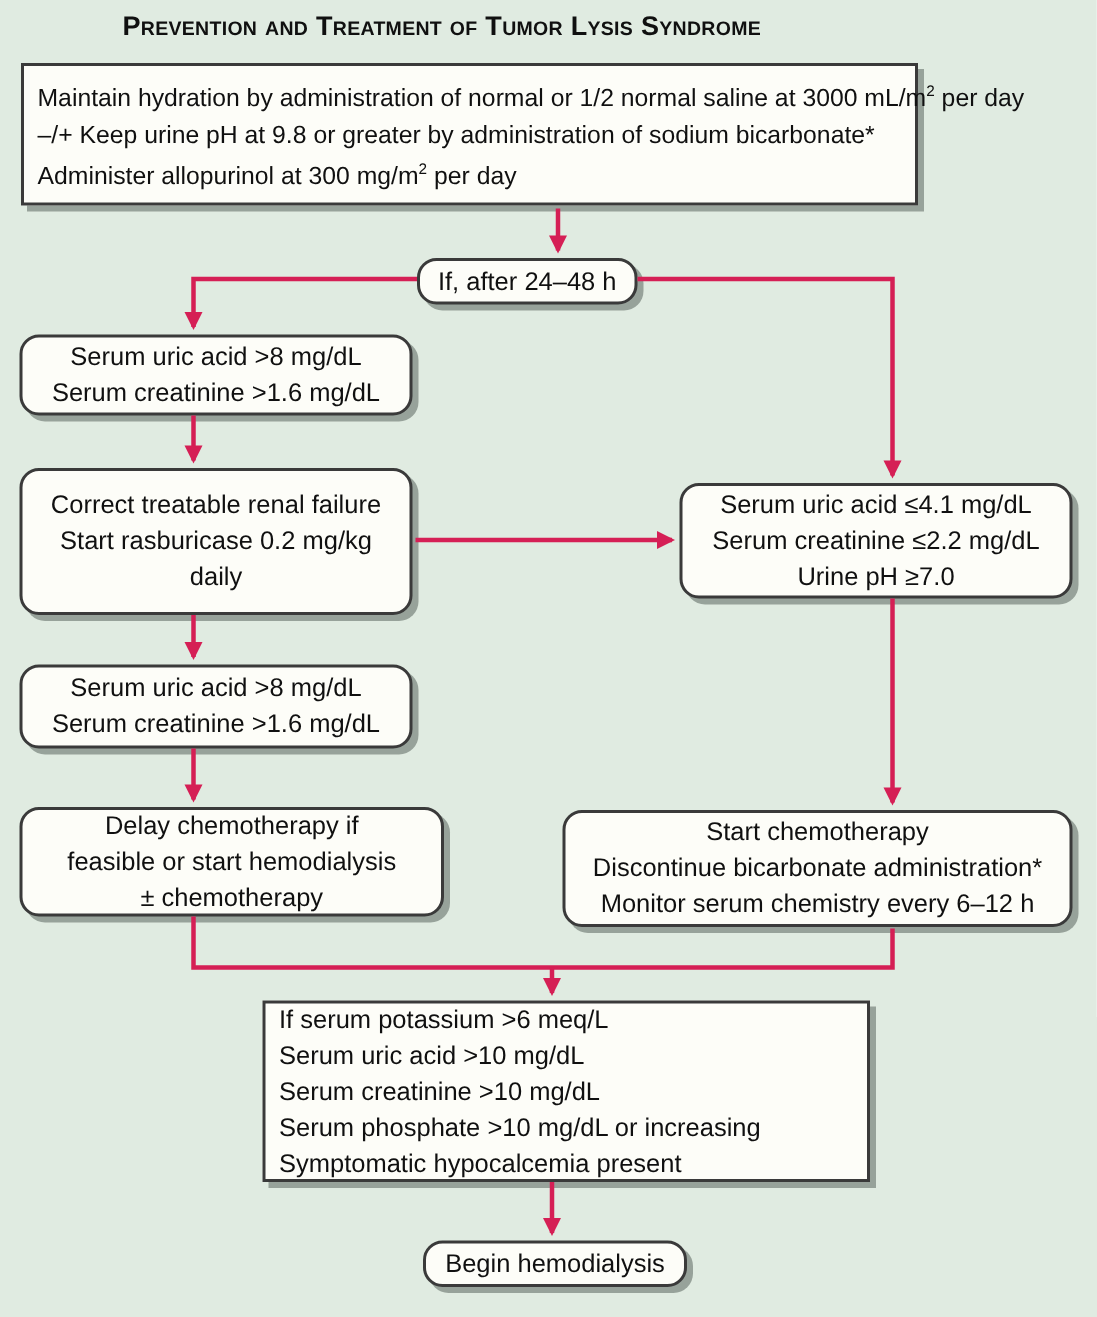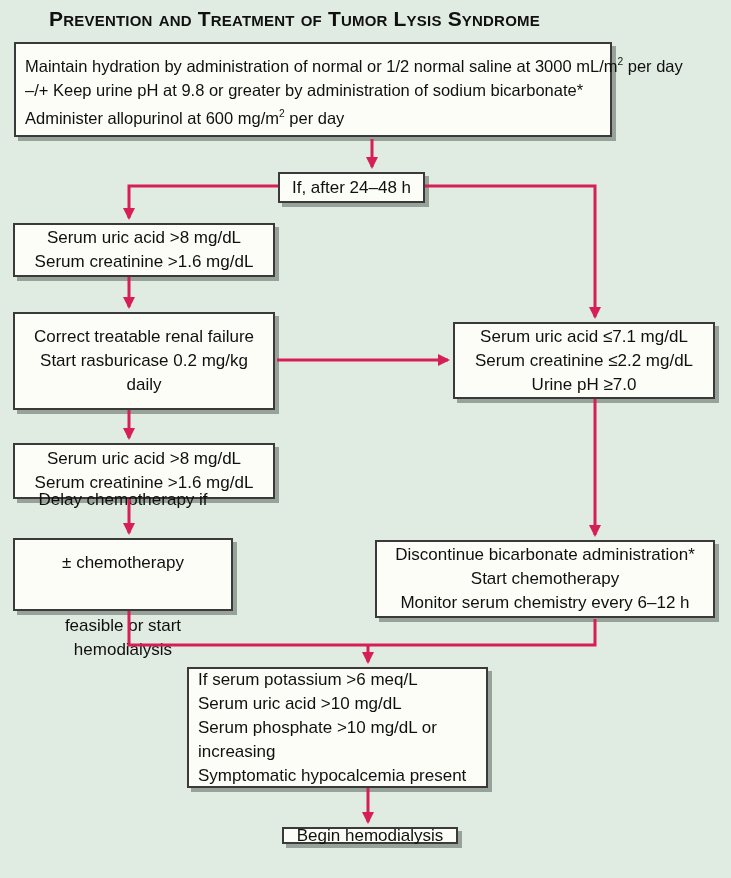--- a/index.html
+++ b/index.html
@@ -21,39 +21,39 @@
     height:878px;
     background:var(--background);
     overflow:hidden;
   }
   .title{
     position:absolute;
     left:0; top:7px;
     width:589px;
     text-align:center;
     font-weight:bold;
-    font-size:21px;
+    font-size:18px;
     font-variant:small-caps;
     letter-spacing:0.2px;
     color:var(--text-color);
   }
   .box{
     position:absolute;
     box-sizing:border-box;
     background:var(--box-fill);
     border:2px solid var(--box-border);
     box-shadow:4px 4px 0 var(--box-shadow);
     color:var(--text-color);
     font-size:17px;
     display:flex;
     flex-direction:column;
     justify-content:center;
   }
   .box .line{line-height:24px;}
-  .center{text-align:center;}
+  .center{text-align:center;border-radius:13px;}
   .leftalign{text-align:left;padding-left:9px;padding-right:6px;}
   .box-hydration{font-size:16.5px;}
   .box-hydration .line{white-space:nowrap;}
   sup{font-size:0.62em;}
   svg.arrows{
     position:absolute;
     left:0; top:0;
     pointer-events:none;
   }
   svg.arrows path{
@@ -65,21 +65,21 @@
 </head>
 <body>
 
 <div class="canvas">
 
   <div class="title">Prevention and Treatment of Tumor Lysis Syndrome</div>
 
   <div class="box box-hydration leftalign" style="left:14px;top:42px;width:598px;height:95px;">
     <div class="line"><span>Maintain hydration by administration of normal or 1/2 normal saline at 3000 mL/m</span><sup>2</sup><span> per day</span></div>
     <div class="line"><span>–/+ Keep urine pH at 9.8 or greater by administration of sodium bicarbonate*</span></div>
-    <div class="line"><span>Administer allopurinol at 600 mg/m</span><sup>2</sup><span> per day</span></div>
+    <div class="line"><span>Administer allopurinol at 300 mg/m</span><sup>2</sup><span> per day</span></div>
   </div>
 
   <div class="box center" style="left:278px;top:172px;width:147px;height:31px;">
     <div class="line">If, after 24–48 h</div>
   </div>
 
   <div class="box center" style="left:13px;top:223px;width:262px;height:54px;">
     <div class="line">Serum uric acid &gt;8 mg/dL</div>
     <div class="line">Serum creatinine &gt;1.6 mg/dL</div>
   </div>
@@ -88,46 +88,47 @@
     <div class="line">Correct treatable renal failure</div>
     <div class="line">Start rasburicase 0.2 mg/kg</div>
     <div class="line">daily</div>
   </div>
 
   <div class="box center" style="left:13px;top:443px;width:262px;height:56px;">
     <div class="line">Serum uric acid &gt;8 mg/dL</div>
     <div class="line">Serum creatinine &gt;1.6 mg/dL</div>
   </div>
 
-  <div class="box center" style="left:13px;top:538px;width:220px;height:73px;gap:39px;">
+  <div class="box center" style="left:13px;top:538px;width:283px;height:73px;">
     <div class="line">Delay chemotherapy if</div>
+    <div class="line">feasible or start hemodialysis</div>
     <div class="line">± chemotherapy</div>
-    <div class="line">feasible or start hemodialysis</div>
   </div>
 
   <div class="box center" style="left:453px;top:322px;width:262px;height:77px;">
-    <div class="line">Serum uric acid ≤7.1 mg/dL</div>
+    <div class="line">Serum uric acid ≤4.1 mg/dL</div>
     <div class="line">Serum creatinine ≤2.2 mg/dL</div>
     <div class="line">Urine pH ≥7.0</div>
   </div>
 
   <div class="box center" style="left:375px;top:540px;width:340px;height:78px;">
+    <div class="line">Start chemotherapy</div>
     <div class="line">Discontinue bicarbonate administration*</div>
-    <div class="line">Start chemotherapy</div>
     <div class="line">Monitor serum chemistry every 6–12 h</div>
   </div>
 
-  <div class="box leftalign" style="left:175px;top:667px;width:301px;height:121px;margin-left:12px;">
+  <div class="box leftalign" style="left:175px;top:667px;width:405px;height:121px;">
     <div class="line">If serum potassium &gt;6 meq/L</div>
     <div class="line">Serum uric acid &gt;10 mg/dL</div>
+    <div class="line">Serum creatinine &gt;10 mg/dL</div>
     <div class="line">Serum phosphate &gt;10 mg/dL or increasing</div>
     <div class="line">Symptomatic hypocalcemia present</div>
   </div>
 
-  <div class="box center" style="left:282px;top:827px;width:176px;height:17px;">
+  <div class="box center" style="left:282px;top:827px;width:176px;height:31px;">
     <div class="line">Begin hemodialysis</div>
   </div>
 
   <svg class="arrows" width="731" height="878" viewBox="0 0 731 878">
     <defs>
       <marker id="ah" markerUnits="userSpaceOnUse" markerWidth="16" markerHeight="16" refX="11" refY="7" orient="auto">
         <path d="M1,1 L13,7 L1,13 Z" style="fill:var(--arrow);stroke:none;"></path>
       </marker>
     </defs>
     <path d="M372,139 L372,167" marker-end="url(#ah)"></path>

